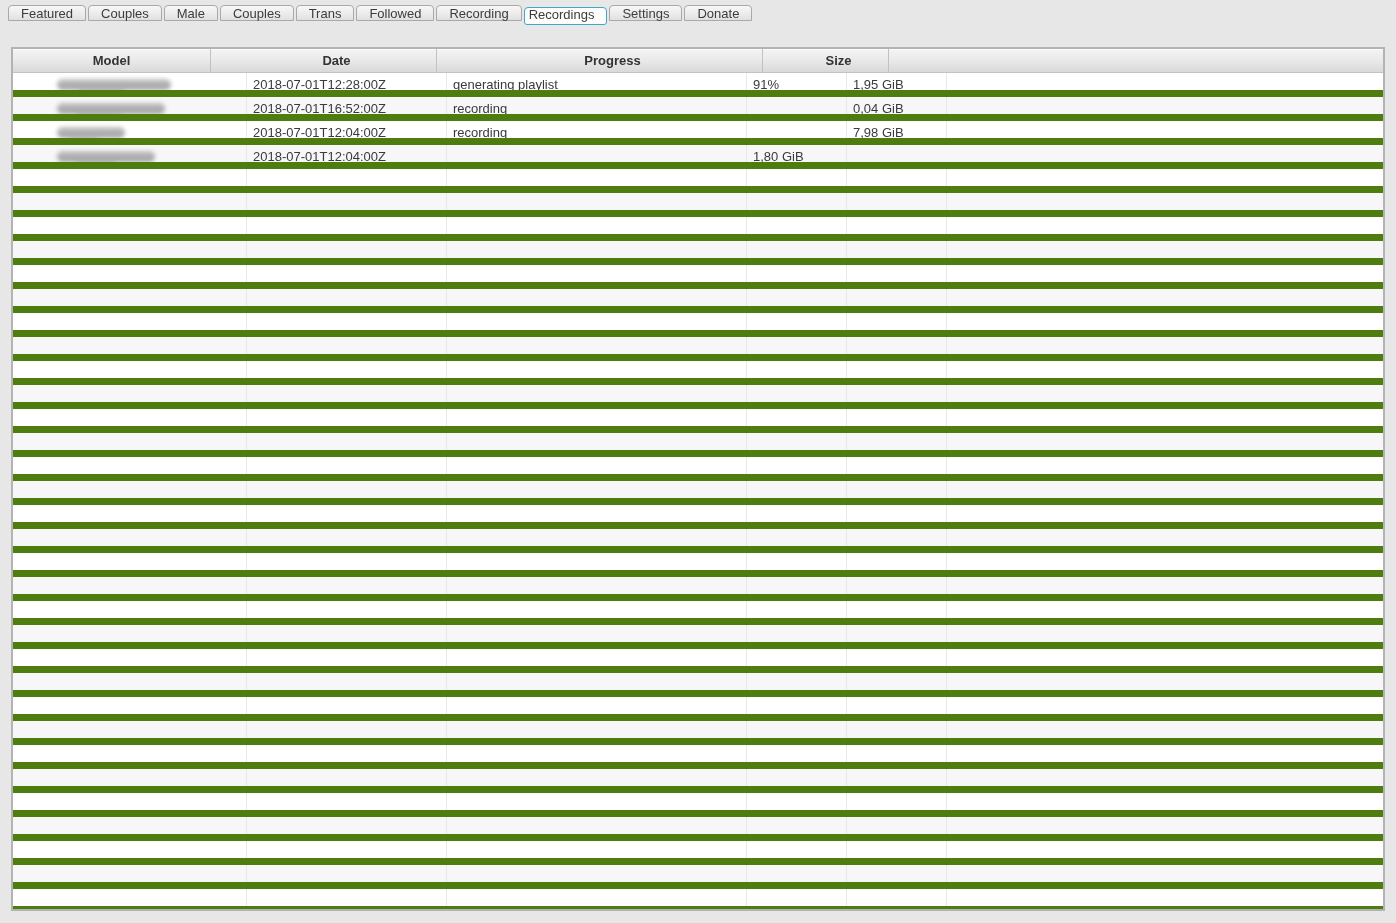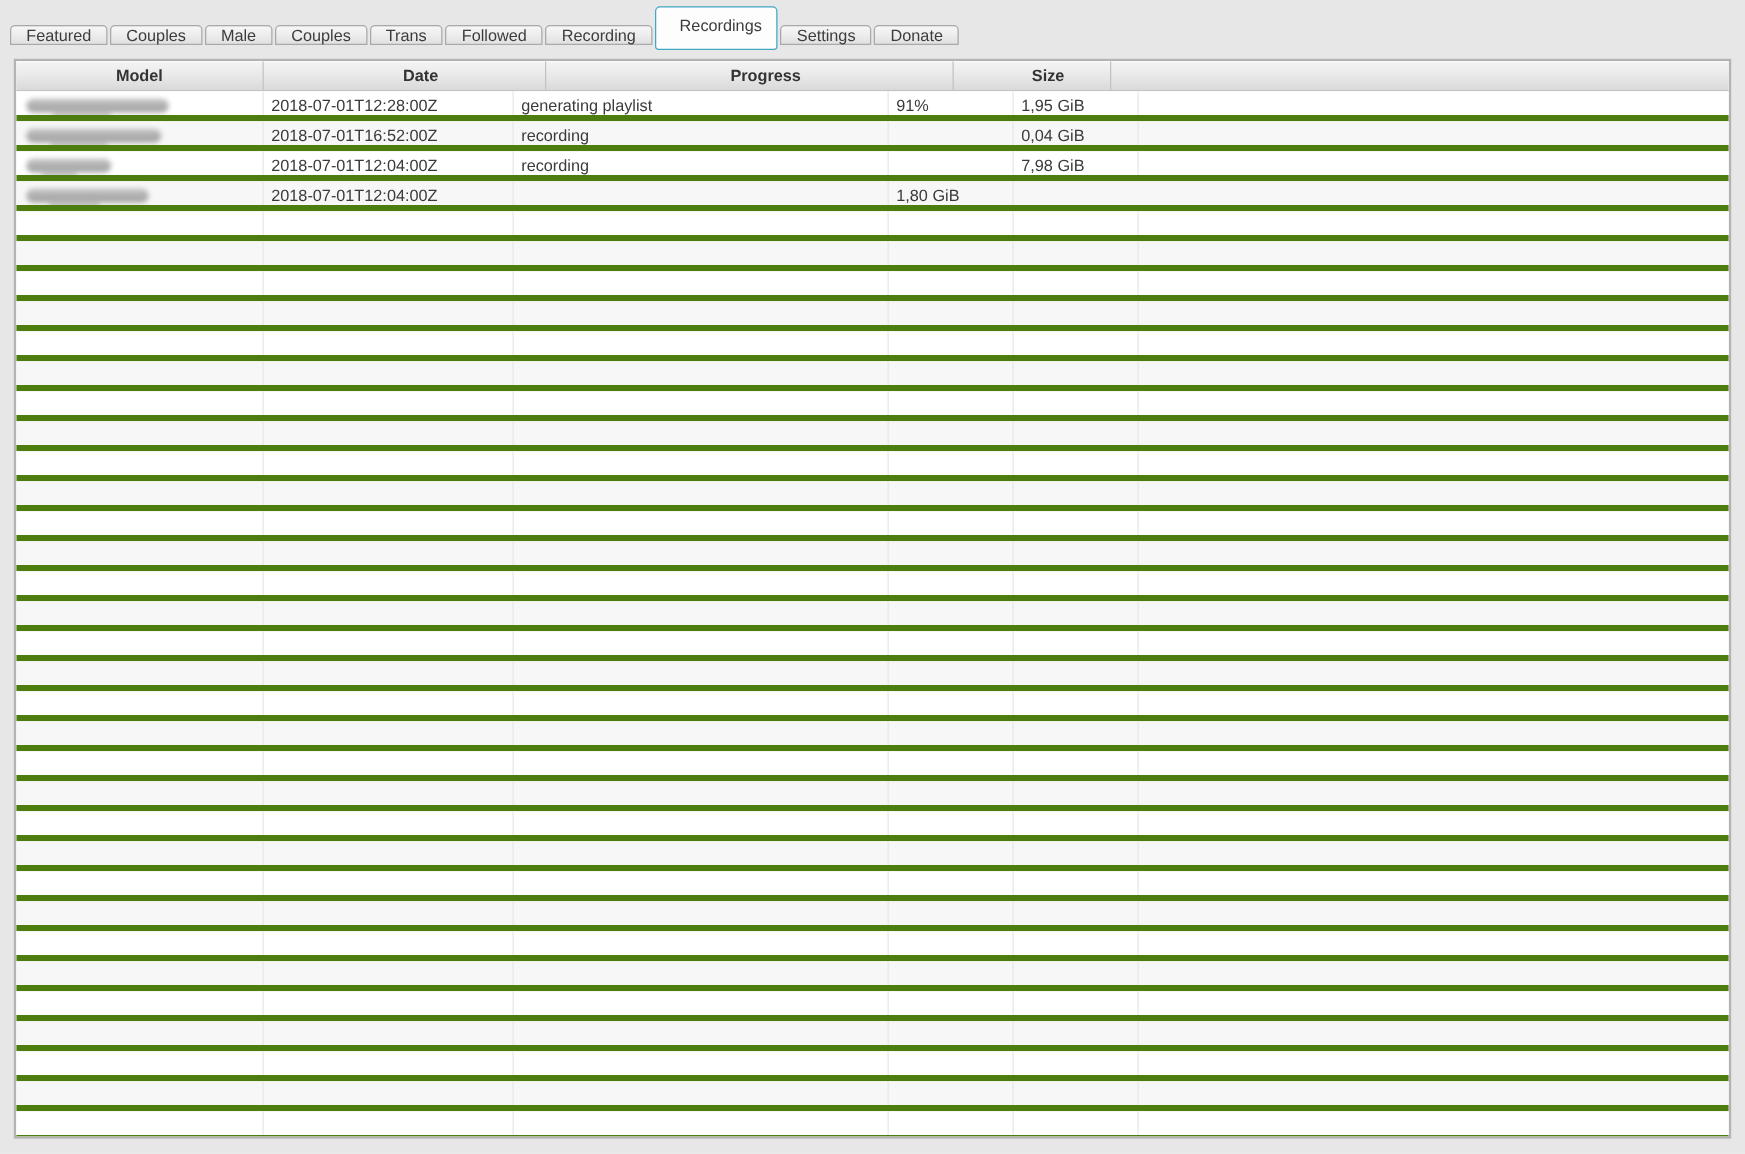--- a/index.html
+++ b/index.html
@@ -27,23 +27,23 @@
     display: flex;
     align-items: center;
     background: linear-gradient(to bottom, #f7f7f7 0%, #ececec 55%, #e0e0e0 100%);
     border: 1px solid #a9a9a9;
     border-radius: 4px 4px 0 0;
     color: #3c3c3c;
     cursor: pointer;
     white-space: nowrap;
   }
   .tab.active {
-    height: 35px;
+    height: 18px;
     margin-bottom: -4px;
-    padding: 0 12px 4px 19px;
+    padding: 0 12px 4px 4px;
     background: #fdfdfd;
     border: 1px solid var(--accent, #41a7c5);
     border-radius: 4px 4px 3px 3px;
     position: relative;
     z-index: 6;
   }
 
   
   .table-wrap {
     position: absolute;
@@ -71,21 +71,22 @@
     line-height: 23px;
     border-right: 1px solid #c2c2c2;
     overflow: hidden;
     cursor: pointer;
   }
   .th:last-child { border-right: none; }
 
   .tr {
     height: 24px;
     background: #ffffff;
-    border-bottom: 5px solid #4d7c0f;
+    border-bottom: 7px solid #4d7c0f;
+    padding-left: 36px;
   }
   .tr.even { background: #f7f7f7; }
   .td {
     line-height: 23px;
     padding: 0 6px;
     border-right: 1px solid #e8e8e8;
     overflow: hidden;
     white-space: nowrap;
     color: #3a3a3a;
   }

